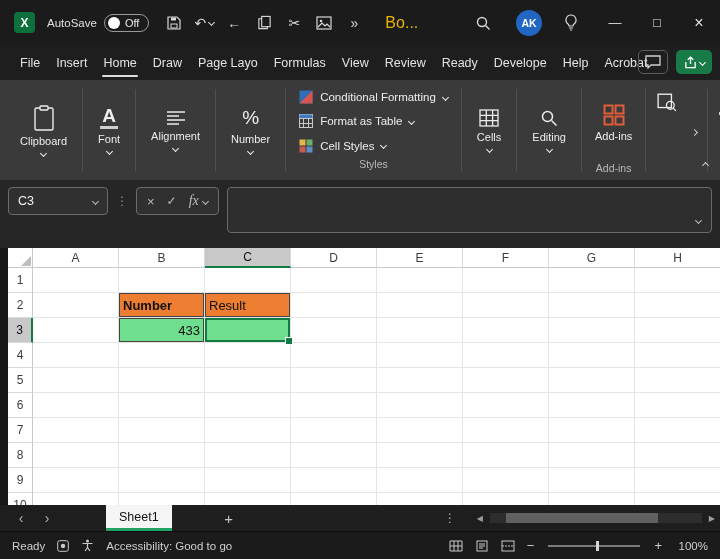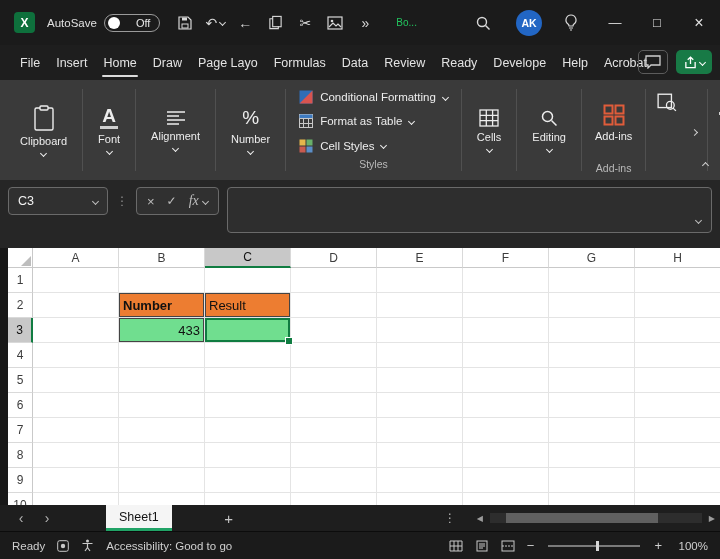--- a/index.html
+++ b/index.html
@@ -4,25 +4,25 @@
 <style>
   *{margin:0;padding:0;box-sizing:border-box}
   html,body{width:720px;height:559px;overflow:hidden}
   body{font-family:"Liberation Sans",sans-serif;background:#1b1b1b}
   .app{width:720px;height:559px;display:flex;flex-direction:column;color:#e6e6e6}
 
   
   .titlebar{height:45px;background:#1b1b1b;display:flex;align-items:center;padding-left:14px;flex:none}
   .excel-logo{width:21px;height:21px;border-radius:4px;background:#0e703c;color:#fff;font-weight:bold;font-size:12px;display:flex;align-items:center;justify-content:center;margin-right:12px;flex:none}
   .autosave{display:flex;align-items:center;gap:7px;font-size:11.5px;color:#e0e0e0;margin-right:12px;flex:none}
-  .pill{display:flex;align-items:center;gap:16px;border:1px solid #9a9a9a;border-radius:10px;padding:2px 9px 2px 3px}
+  .pill{display:flex;align-items:center;gap:5px;border:1px solid #9a9a9a;border-radius:10px;padding:2px 9px 2px 3px}
   .knob{width:12px;height:12px;border-radius:50%;background:#fff}
   .as-state{font-size:11px;color:#e8e8e8}
   .tbtn{min-width:26px;height:28px;display:flex;align-items:center;justify-content:center;color:#d9d9d9;font-size:14px;margin-right:4px;gap:3px;flex:none}
-  .wbname{font-size:10px;color:#22c55e;margin-left:14px;white-space:nowrap;flex:none}
+  .wbname{font-size:16px;color:#eab308;margin-left:14px;white-space:nowrap;flex:none}
   .tspacer{flex:1}
   .avatar{width:26px;height:26px;border-radius:50%;background:#2266c4;color:#fff;font-size:10.5px;font-weight:bold;display:flex;align-items:center;justify-content:center;margin:0 16px;flex:none}
   .bulb{margin-right:10px}
   .winbtn{width:42px;height:45px;display:flex;align-items:center;justify-content:center;color:#e0e0e0;font-size:13px;flex:none}
   .winbtn.close{font-size:16px}
 
   
   .chev{display:inline-block;width:5px;height:5px;border-right:1.4px solid currentColor;border-bottom:1.4px solid currentColor;transform:rotate(45deg);flex:none}
   .chev.up{transform:rotate(225deg)}
   .chev.rgt{transform:rotate(-45deg)}
@@ -172,21 +172,21 @@
   </div>
 
   <div class="menubar">
     <div class="mtabs">
         <div class="mtab">File</div>
         <div class="mtab">Insert</div>
         <div class="mtab active">Home</div>
         <div class="mtab">Draw</div>
         <div class="mtab">Page Layo</div>
         <div class="mtab">Formulas</div>
-        <div class="mtab">Data</div>
+        <div class="mtab">View</div>
         <div class="mtab">Review</div>
         <div class="mtab">Ready</div>
         <div class="mtab">Develope</div>
         <div class="mtab">Help</div>
         <div class="mtab">Acrobat</div>
       </div>
     <div class="menu-right">
       <div class="cbtn">
         <svg width="16" height="14" viewBox="0 0 16 14">
             <path d="M1 1h14v9H6l-3 3v-3H1z" fill="none" stroke="#cfcfcf" stroke-width="1.3"></path>

